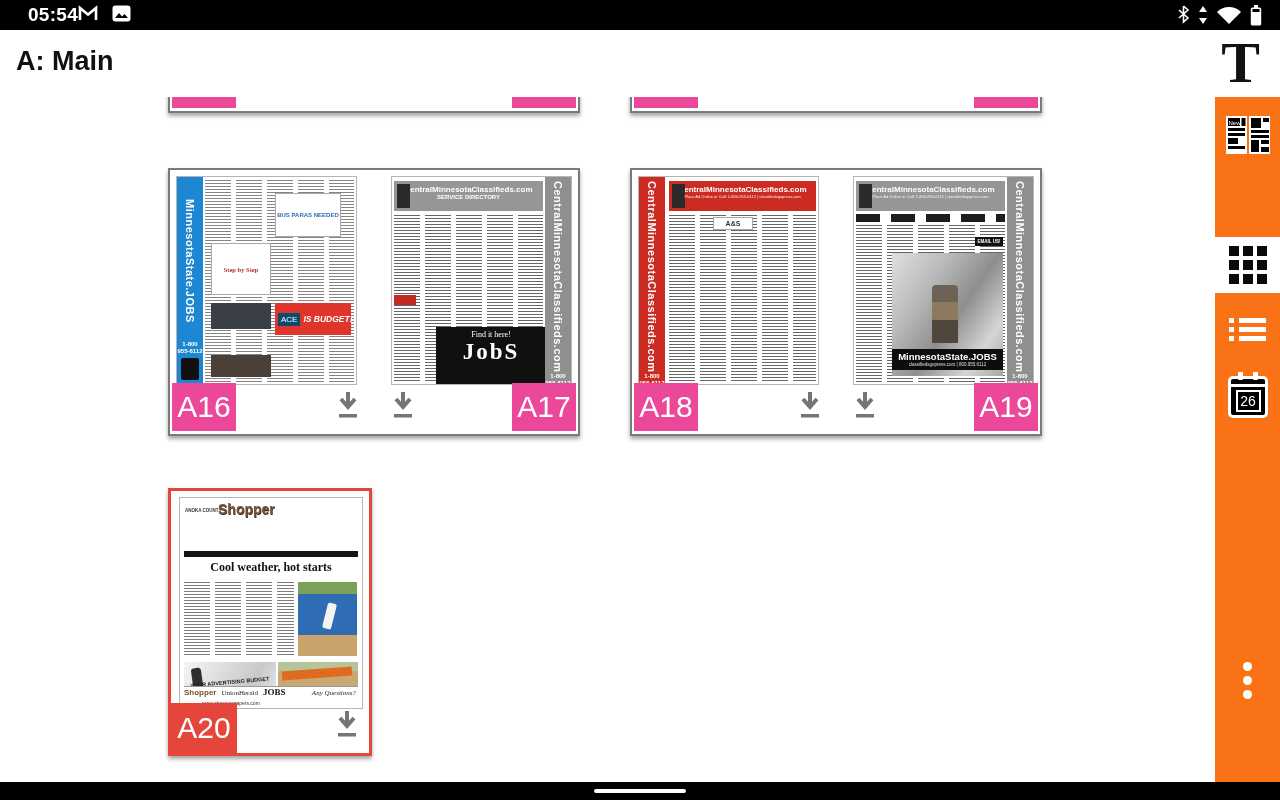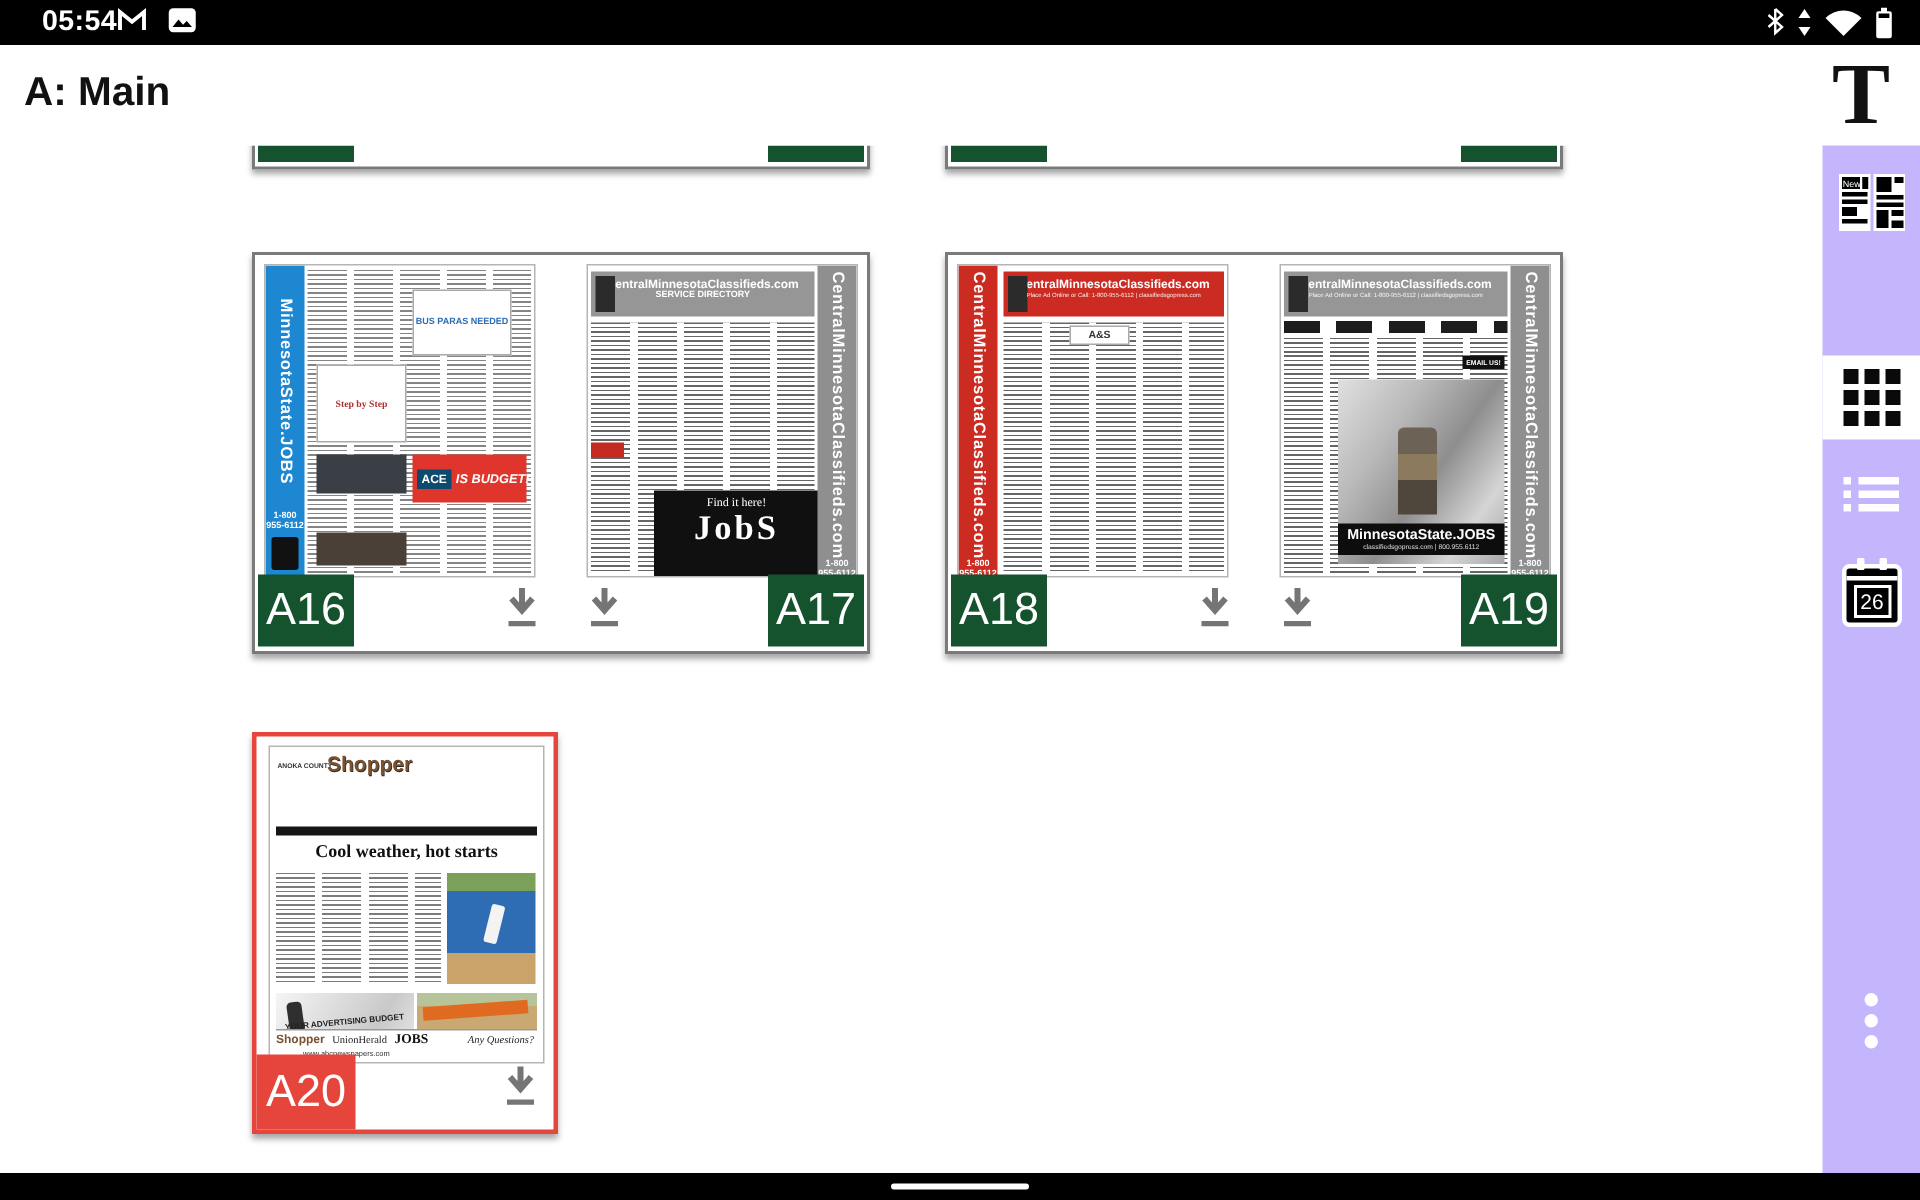--- a/index.html
+++ b/index.html
@@ -21,21 +21,21 @@
   .content { position:absolute; left:0; top:97px; width:1215px; height:685px; background:#fff; overflow:hidden; }
 
   .card { position:absolute; background:#fff; border:2px solid #7a7a7a; box-shadow:0 3px 4px rgba(0,0,0,.35); }
   .card.spread { width:412px; height:268px; }
   .card.single { width:204px; height:268px; border:3px solid #e5453b; }
 
   .page { position:absolute; top:6px; width:181px; height:209px; background:#fff; border:1px solid #b5b5b5; overflow:hidden; }
   .page.pleft { left:6px; } .page.pright { right:6px; }
   .single .page { left:8px; top:6px; width:184px; height:212px; }
 
-  .plabel { position:absolute; bottom:3px; width:64px; height:48px; background:#14532d; color:#fff; display:flex; align-items:center; justify-content:center; font-size:30px; }
+  .plabel { position:absolute; bottom:3px; width:64px; height:48px; background:#ec4899; color:#fff; display:flex; align-items:center; justify-content:center; font-size:30px; }
   .plabel.lleft { left:2px; } .plabel.lright { right:2px; }
   .plabel.sel { background:#e5453b; left:0; bottom:0; width:66px; height:50px; }
 
   .dl { position:absolute; bottom:12px; width:36px; height:36px; background:transparent; border:none; cursor:pointer; }
   .dl svg { width:100%; height:100%; }
   .dl.dl1 { left:160px; } .dl.dl2 { left:215px; }
   .single .dl.dl1 { left:158px; }
 
   
   .cols { position:absolute;
@@ -62,21 +62,21 @@
   .mnlogo { position:absolute; left:3px; top:3px; width:13px; height:24px; background:#2b2b2b; }
 
   
   .adbox { position:absolute; background:#fff; border:1px solid #a9a9a9; display:flex; align-items:center; justify-content:center; text-align:center; overflow:hidden; }
   .photo { position:absolute; }
 
   
   .busad { color:#2a6db5; font-weight:bold; font-size:6px; line-height:7px; }
   .stepad { color:#b03030; font-weight:bold; font-size:6.5px; font-family:"Liberation Serif", serif; }
   .aceblock { position:absolute; background:#e0352c; display:flex; align-items:center; gap:3px; padding:3px; }
-  .acetag { background:#0c4a6e; color:#fff; font-weight:bold; font-size:8px; padding:2px 3px; }
+  .acetag { background:#0c4a6e; color:#fff; font-weight:normal; font-size:8px; padding:2px 3px; }
   .hiringtxt { color:#fff; font-weight:bold; font-size:8.5px; font-style:italic; white-space:nowrap; }
 
   
   .jobsad { position:absolute; background:#101010; color:#fff; text-align:center; overflow:hidden; }
   .jobsad .fi { font-family:"Liberation Serif", serif; font-size:8px; margin-top:3px; }
   .jobsad .jb { font-size:23px; font-weight:bold; letter-spacing:2px; font-family:"Liberation Serif", serif; }
   .redchip { position:absolute; background:#c22a22; }
 
   
   .maryad { position:absolute; background:#fff; border:1px solid #a9a9a9; overflow:hidden; text-align:center; }
@@ -111,21 +111,21 @@
   .a20adr .obanner { position:absolute; left:4px; top:7px; right:6px; height:9px; background:#e06a1f; transform:rotate(-4deg); }
   .a20footer { position:absolute; left:4px; right:4px; top:188px; height:22px; background:#fff; border-top:1px solid #999; font-size:0; }
   .fb1 { font-size:8px; font-weight:bold; color:#7a5230; margin-right:5px; }
   .fb2 { font-size:7px; color:#222; font-family:"Liberation Serif", serif; margin-right:5px; }
   .fb3 { font-size:9px; font-weight:bold; color:#111; font-family:"Liberation Serif", serif; }
   .fq { position:absolute; right:2px; top:2px; font-size:7px; font-style:italic; font-family:"Liberation Serif", serif; color:#222; text-align:center; }
   .fsite { position:absolute; left:18px; top:13px; font-size:5px; color:#333; }
   .a20 .cols { opacity:.85; }
 
   
-  .sidebar { position:absolute; left:1215px; top:97px; width:65px; height:703px; background:#c4b5fd; z-index:45; }
+  .sidebar { position:absolute; left:1215px; top:97px; width:65px; height:703px; background:#f97316; z-index:45; }
   .sbtn { position:absolute; left:0; width:65px; display:flex; align-items:center; justify-content:center; background:transparent; border:none; cursor:pointer; }
   .sel-block { position:absolute; left:0; top:140px; width:65px; height:56px; background:#fff; }
   .gridicon { display:grid; grid-template-columns:repeat(3,10px); grid-gap:4px; }
   .gridicon div { width:10px; height:10px; background:#0a0a0a; }
   .listicon .row { display:flex; align-items:center; gap:5px; margin:4px 0; }
   .listicon .dot { width:5px; height:5px; background:#fff; }
   .listicon .bar { width:27px; height:5px; background:#fff; }
   .calicon { position:relative; width:40px; height:42px; border:3px solid #fff; border-radius:5px; background:#000; }
   .calicon .tab { position:absolute; top:-7px; width:5px; height:8px; background:#fff; border-radius:1px; }
   .calicon .hline { position:absolute; left:0; right:0; top:5px; height:3px; background:#fff; }

